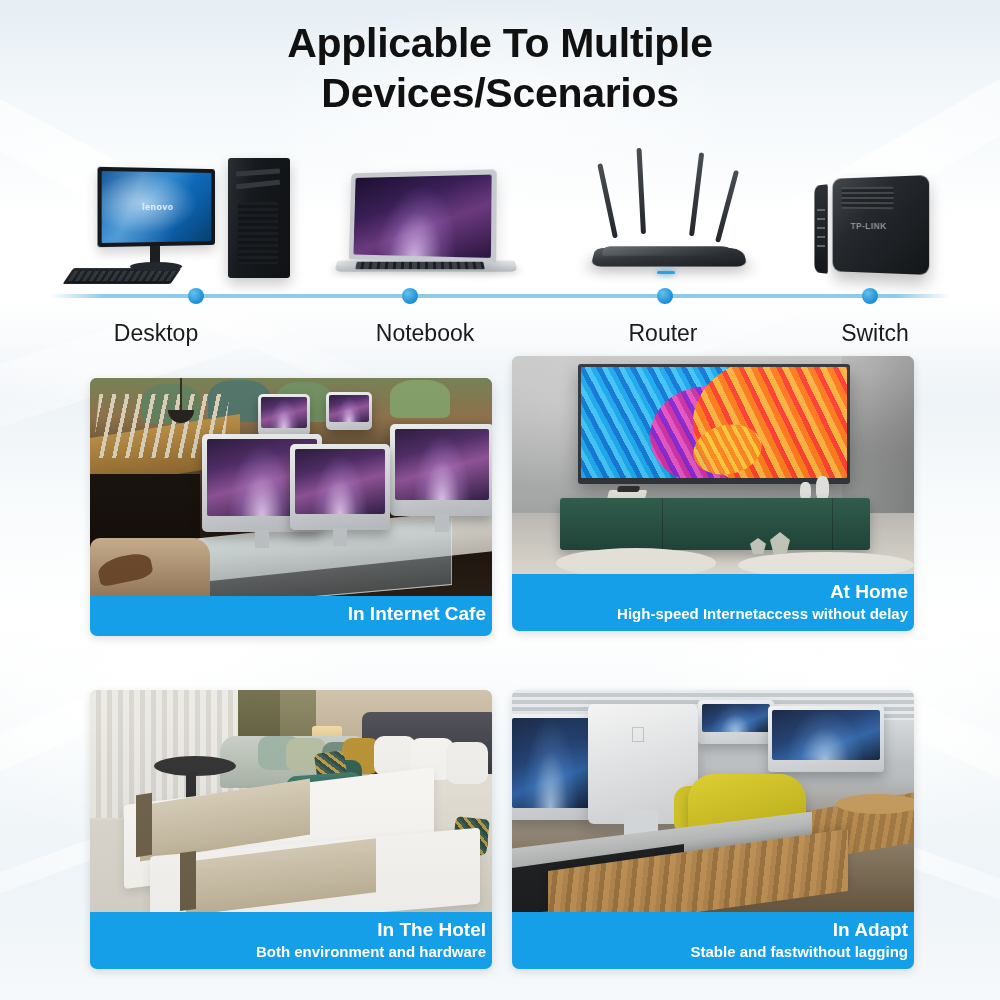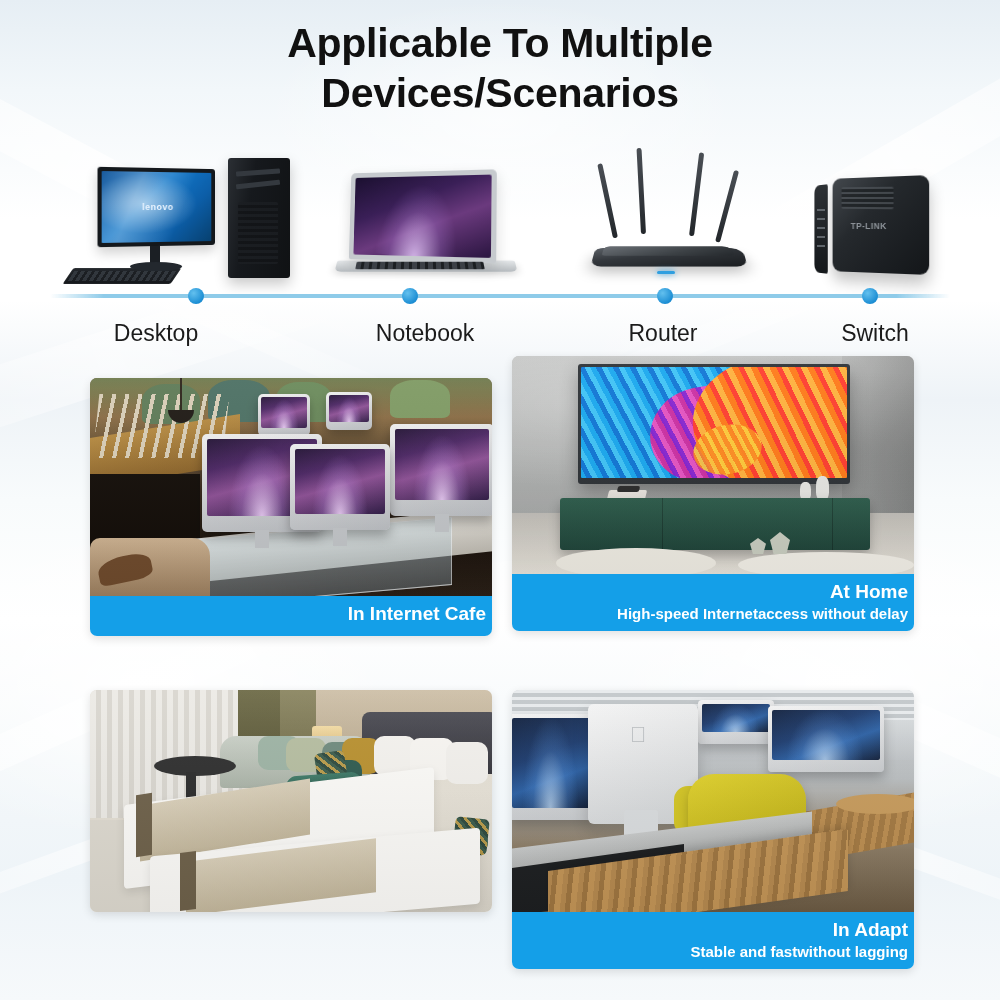--- a/index.html
+++ b/index.html
@@ -459,20 +459,24 @@
         <div class="runner r1"></div>
           <div class="r1b"></div>
         <div class="bolster b2"></div>
         <div class="pat pat2"></div>
         <div class="bed bed2"></div>
         <div class="runner r2"></div>
           <div class="r2b"></div>
       </div>
       <div class="veil"></div>
     </div>
+    <div class="cap">
+      <div class="h">In The Hotel</div>
+      <div class="s">Both environment and hardware</div>
+    </div>
   </div>
 
   <div class="card c-br">
     <div class="photo">
       <div class="office">
         <div class="o-blinds"></div>
         <div class="o-wall"></div>
         <div class="imac2 o3">
             <div class="scr"></div>
           </div>

